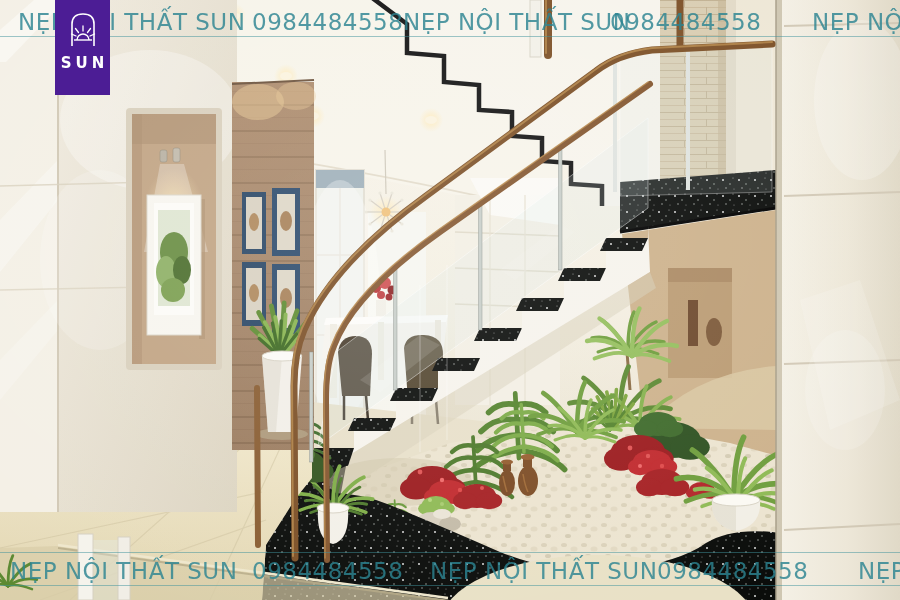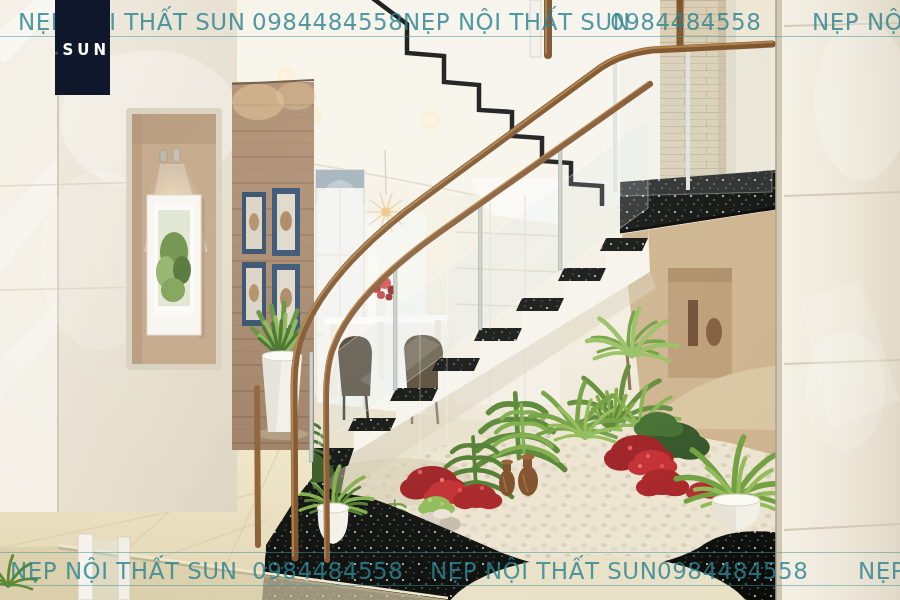--- a/index.html
+++ b/index.html
@@ -2,22 +2,22 @@
 <html><head>
 <meta charset="utf-8">
 <style>
   html,body{margin:0;padding:0;background:#777;}
   #canvas{position:relative;width:900px;height:600px;overflow:hidden;background:#e8e2d2;
           font-family:"DejaVu Sans","Liberation Sans",sans-serif;}
   #scene{position:absolute;left:0;top:0;}
   .wm-text{position:absolute;white-space:nowrap;font:400 23px/26px "DejaVu Sans","Liberation Sans",sans-serif;
            letter-spacing:.5px;color:rgba(44,132,145,.82);z-index:30;}
   .wm-line{position:absolute;left:0;width:900px;height:1px;background:rgba(62,146,156,.5);z-index:29;}
-  #logo{position:absolute;left:55px;top:0;width:55px;height:95px;background:#0f172a;z-index:40;
-        display:flex;flex-direction:row;align-items:center;justify-content:flex-start;}
+  #logo{position:absolute;left:55px;top:0;width:55px;height:95px;background:#4c1d95;z-index:40;
+        display:flex;flex-direction:column;align-items:center;justify-content:flex-start;}
   #logo .logo-text{color:#fff;font:700 15px "DejaVu Sans","Liberation Sans",sans-serif;letter-spacing:4px;
         margin-top:4px;padding-left:4px;}
   #logo svg{margin-top:10px;}
 </style>
 </head>
 <body>
 
 <div id="canvas">
 
 <svg id="scene" width="900" height="600" viewBox="0 0 900 600">

